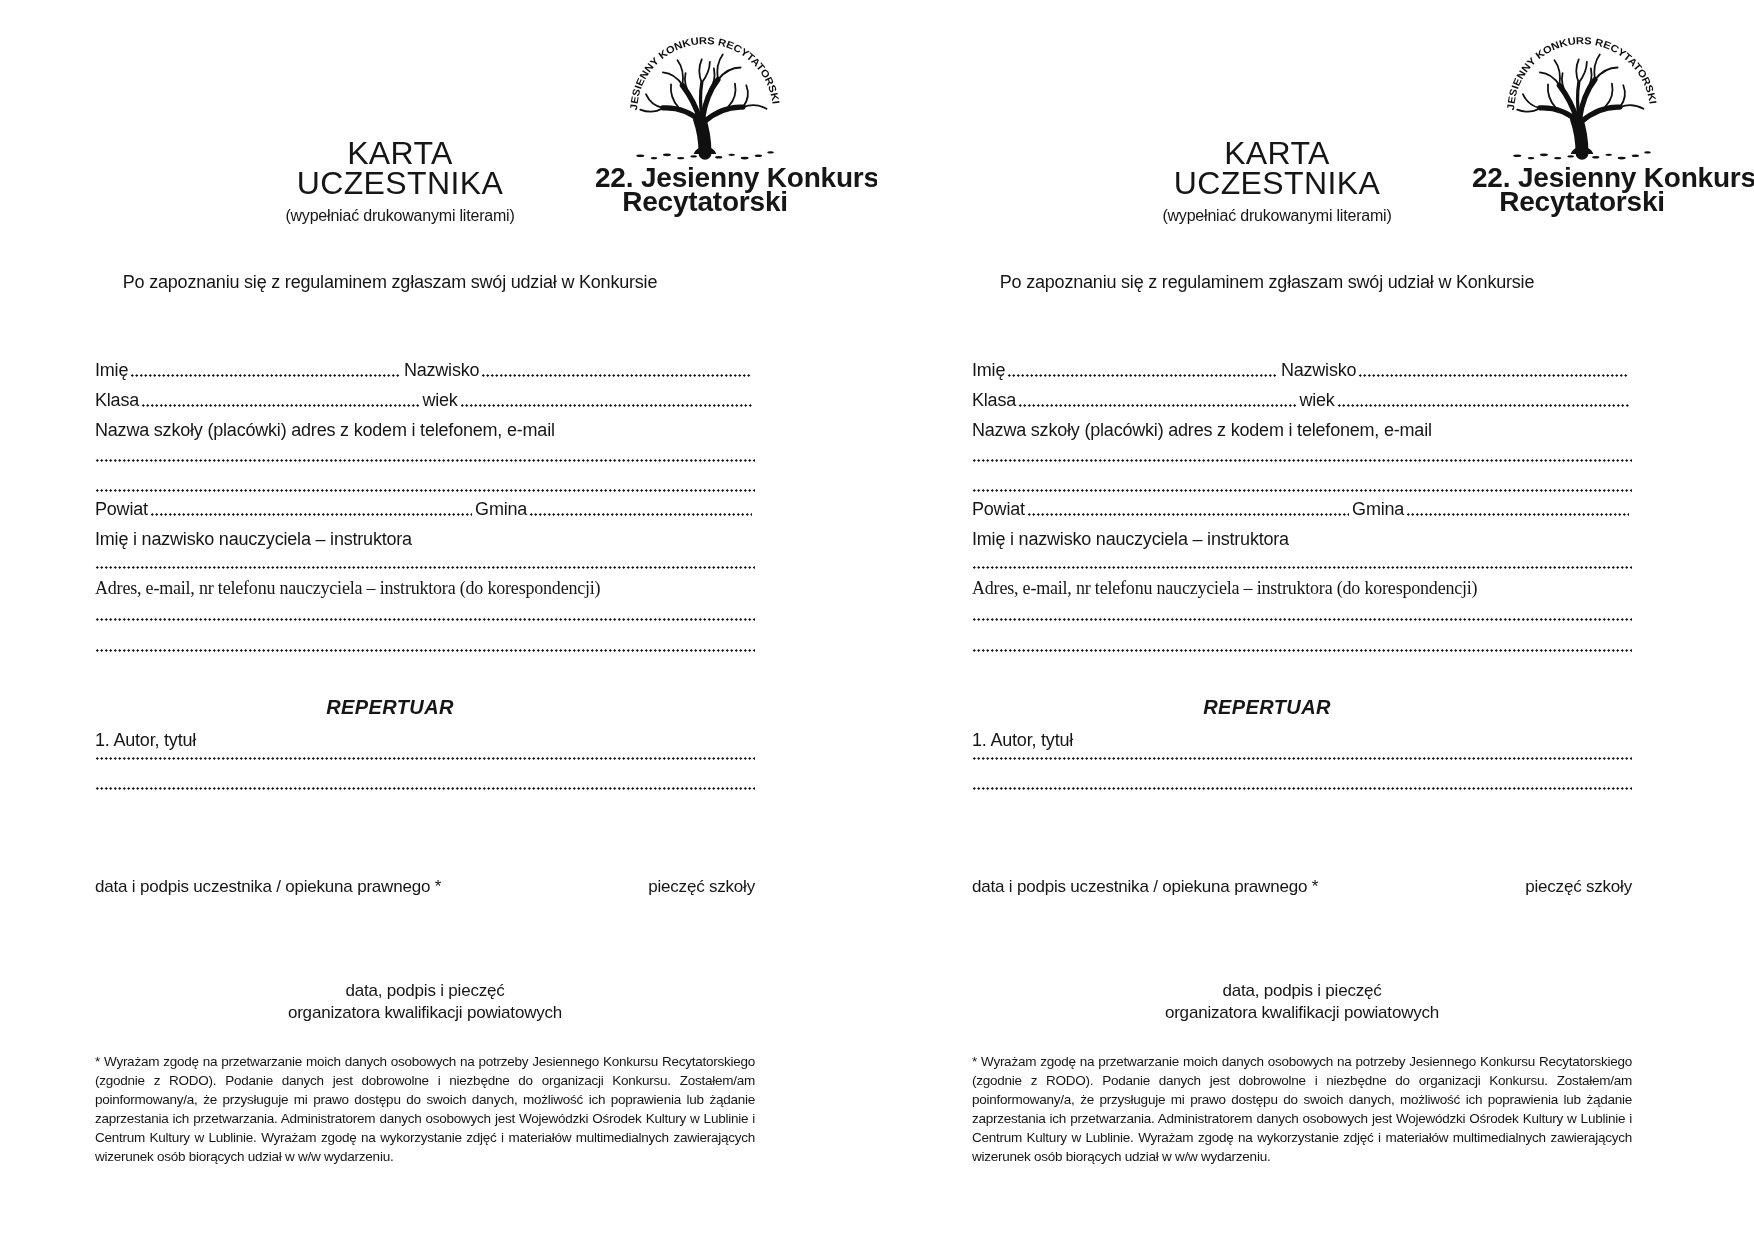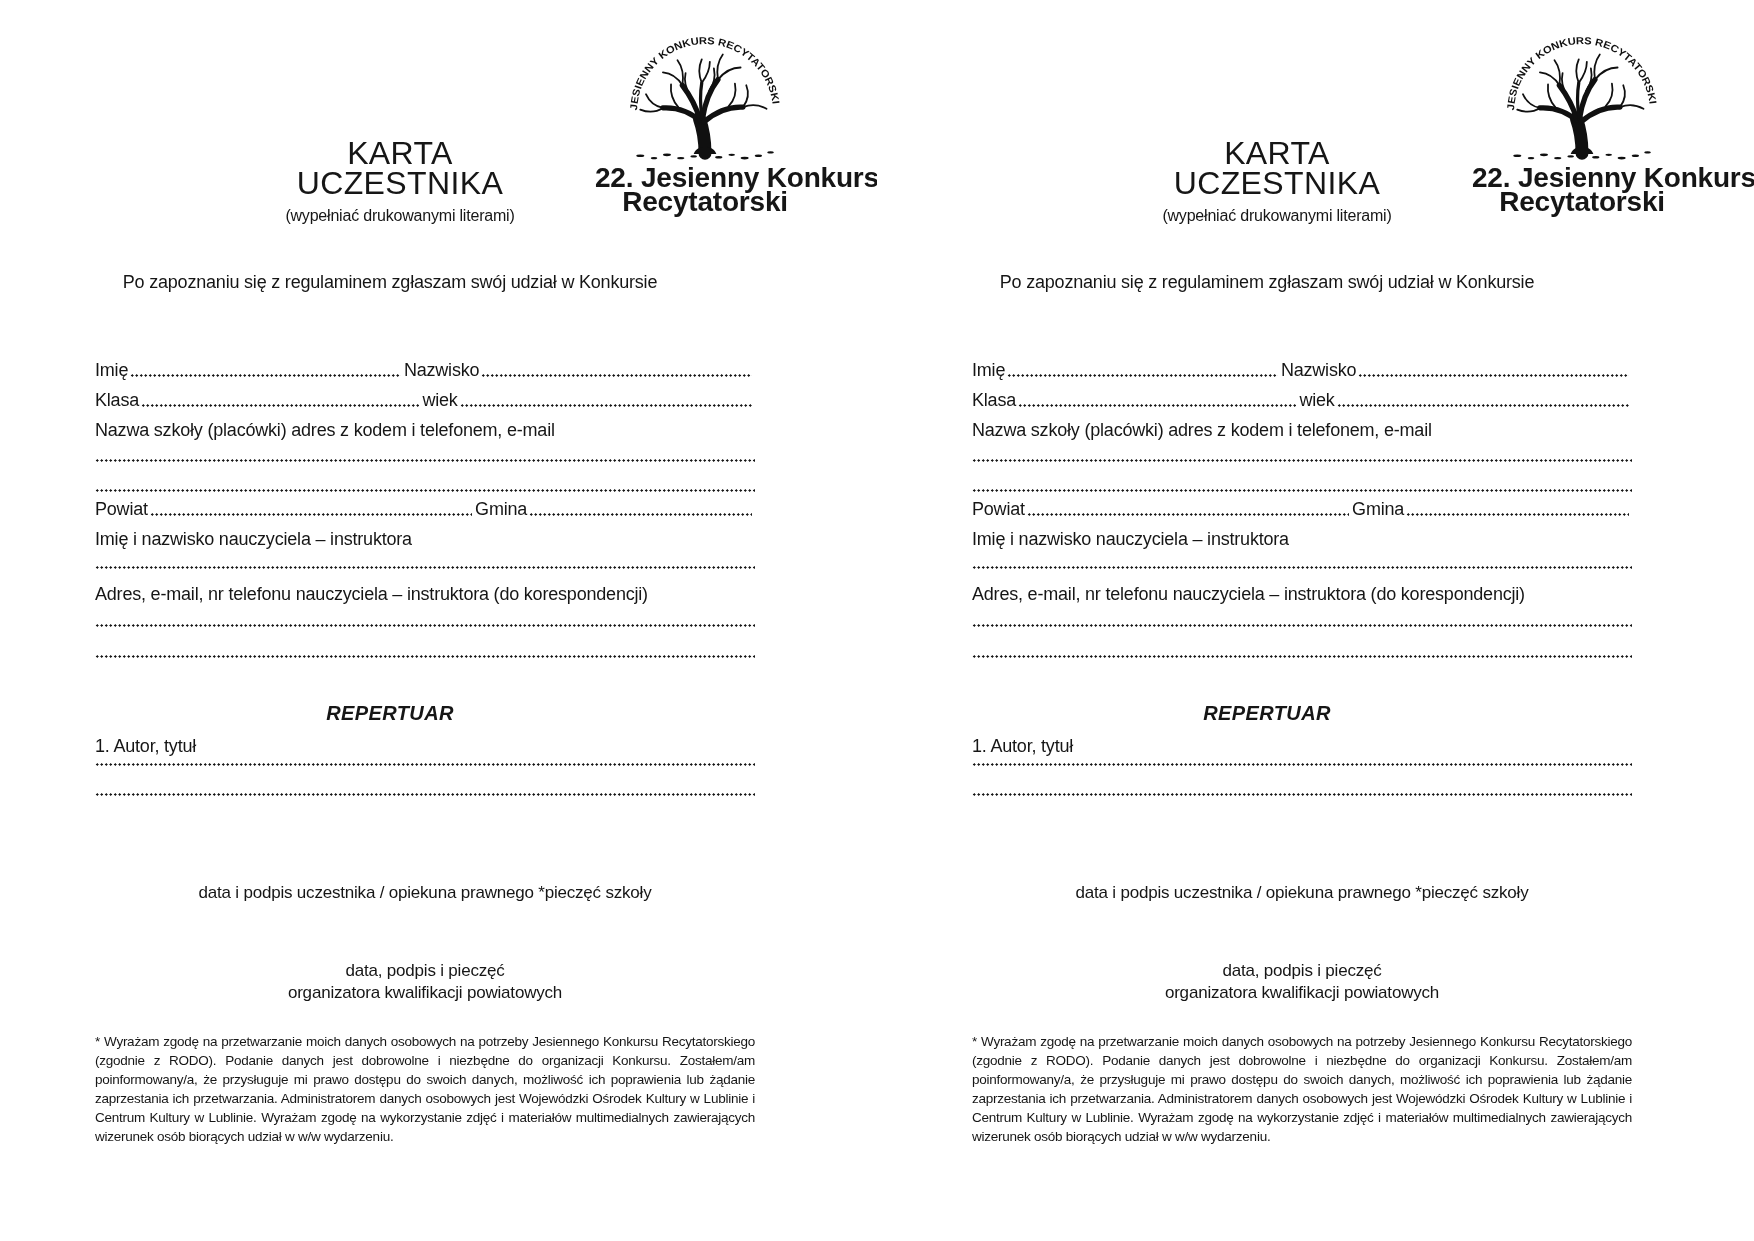--- a/index.html
+++ b/index.html
@@ -52,36 +52,36 @@
     background-size:4.5px 3px;
     background-repeat:repeat-x;
     background-position:left bottom;
   }
   .leader{flex:1 1 0;height:3px;align-self:flex-end;margin:0 3px 8px 2px;}
   .leader.l-105{flex-grow:1.05;}
   .leader.l-12{flex-grow:1.2;}
   .leader.l-08{flex-grow:.83;}
   .dline{width:660px;height:3px;}
   .mt14{margin-top:14px;} .mt27{margin-top:27px;} .mt16{margin-top:2px;}
-  .mt12{margin-top:12px;} .mt10{margin-top:10px;} .mt15{margin-top:15px;}
+  .mt12{margin-top:12px;} .mt10{margin-top:4px;font-family:Liberation Serif, serif;} .mt15{margin-top:15px;}
   .mt28{margin-top:28px;} .mt4{margin-top:4px;}
   
   .repertoire-heading{
     width:590px;margin-top:42px;
     text-align:center;font-size:20px;font-weight:bold;
     line-height:27px;letter-spacing:.4px;font-style:italic;
   }
   
   .sig-row{
     width:660px;margin-top:86px;
-    display:flex;justify-content:center;
+    display:flex;justify-content:space-between;
     font-size:17px;letter-spacing:-.2px;line-height:22px;
   }
   .org-block{
-    width:660px;margin-top:56px;
+    width:660px;margin-top:82px;
     text-align:center;font-size:17px;line-height:22px;letter-spacing:-.2px;
   }
   
   .footnote{
     width:660px;margin-top:28px;
     font-size:13.5px;line-height:19px;letter-spacing:-.25px;
     text-align:justify;
   }
 </style>
 </head>

